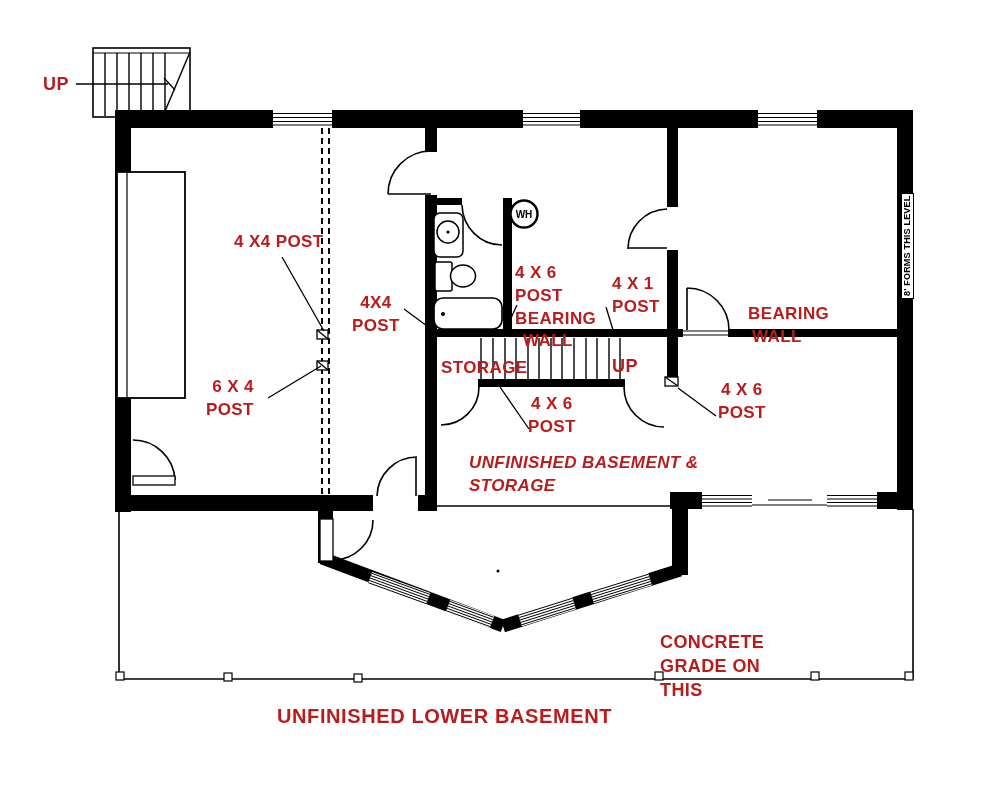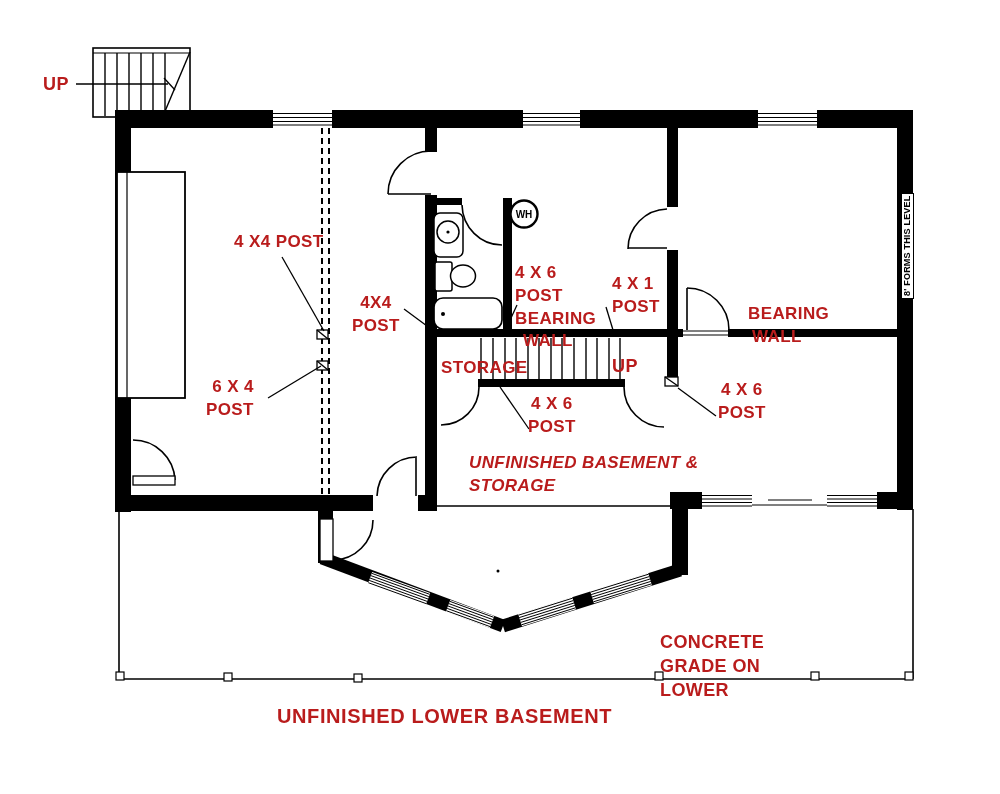--- a/index.html
+++ b/index.html
@@ -297,18 +297,18 @@
   <div>UNFINISHED BASEMENT &amp;</div>
   <div>STORAGE</div>
 </div>
 <div class="lbl" style="left:721px;top:379px;">
   <div>4 X 6</div>
   <div style="margin-left:-3px;">POST</div>
 </div>
 <div class="lbl big" style="left:660px;top:630px;">
   <div>CONCRETE</div>
   <div>GRADE ON</div>
-  <div>LOWER</div>
+  <div>THIS</div>
 </div>
 <div class="lbl title" style="left:277px;top:703px;">UNFINISHED LOWER BASEMENT</div>
 <div class="vlabel">8' FORMS THIS LEVEL</div>
 
 </div>
 
 </body></html>

